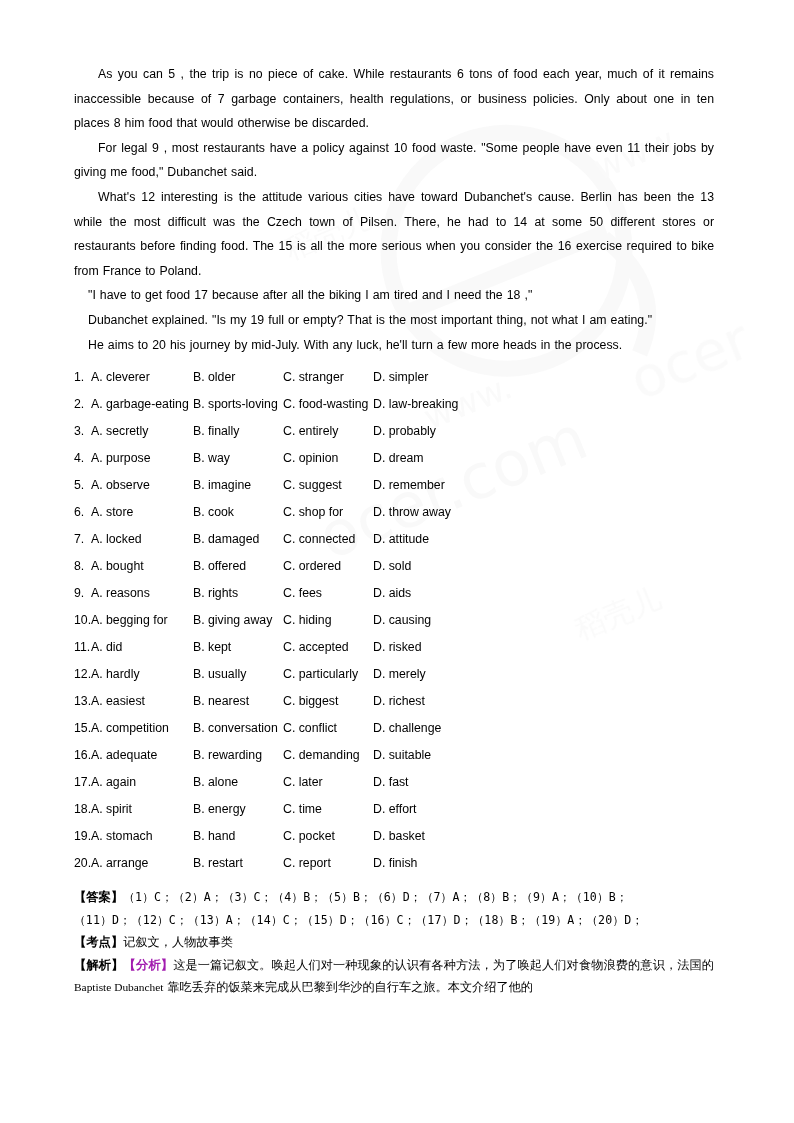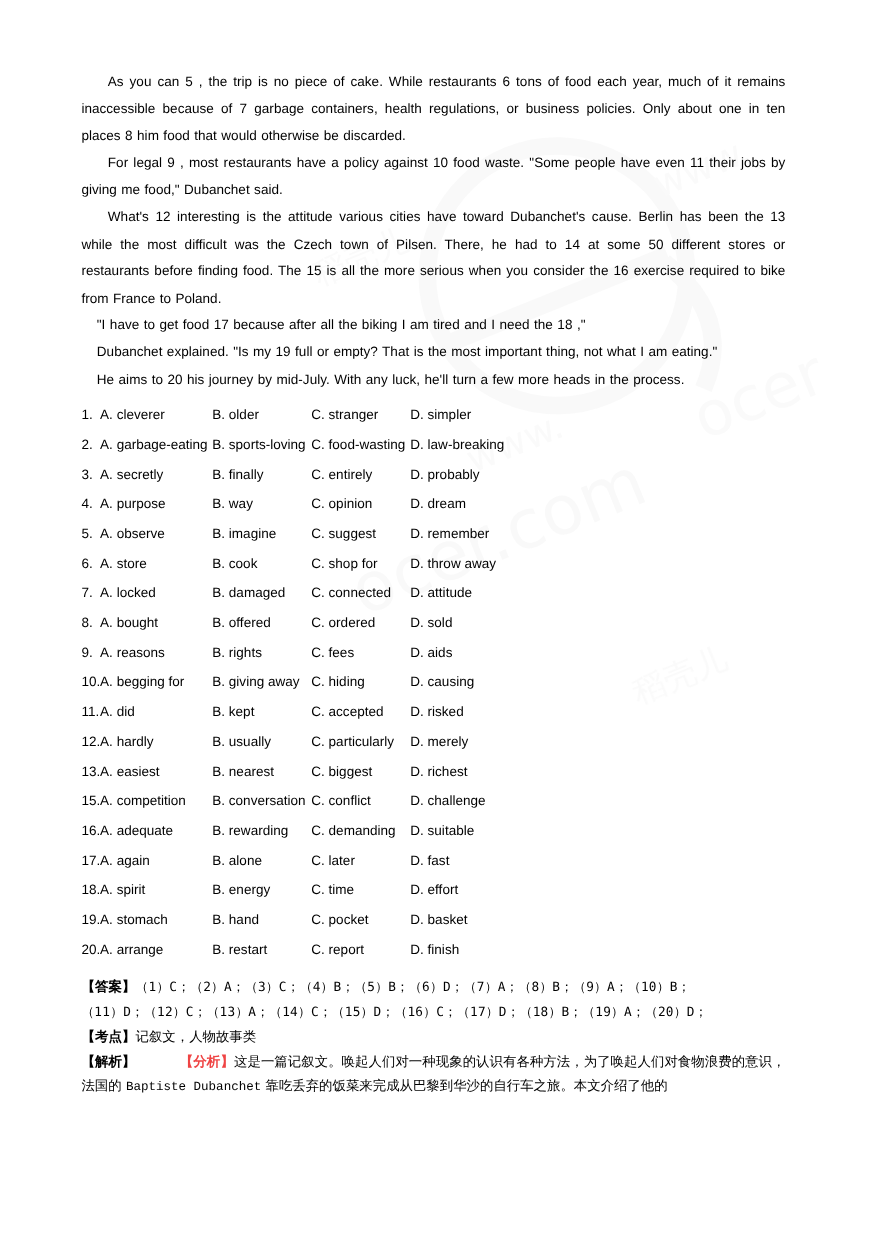--- a/index.html
+++ b/index.html
@@ -89,38 +89,37 @@
     color: #000;
   }
   .bl-line.wrapline { white-space: normal; }
   .tag {
     color: #000000;
     font-weight: bold;
     font-family: "DejaVu Sans", sans-serif;
     font-size: 12.3px;
   }
   .tag2 {
-    color: #ef4444;
+    color: #a21caf;
     font-weight: bold;
     font-family: "DejaVu Sans", sans-serif;
     font-size: 12.3px;
-    margin-left: 40px;
   }
   .ans-seq {
     font-family: "DejaVu Sans Mono", monospace;
     font-size: 11.6px;
     letter-spacing: 0.2px;
     text-align: center;
   }
   .cn {
     font-family: "DejaVu Sans", sans-serif;
     font-size: 12.2px;
   }
   .en-inline {
-    font-family: Liberation Mono, monospace;
+    font-family: Liberation Serif, serif;
     font-size: 11.4px;
   }
   .analysis-body {
     font-family: "DejaVu Sans", sans-serif;
     font-size: 12.2px;
     line-height: 22.5px;
     text-align: justify;
   }
 </style>
 </head>

